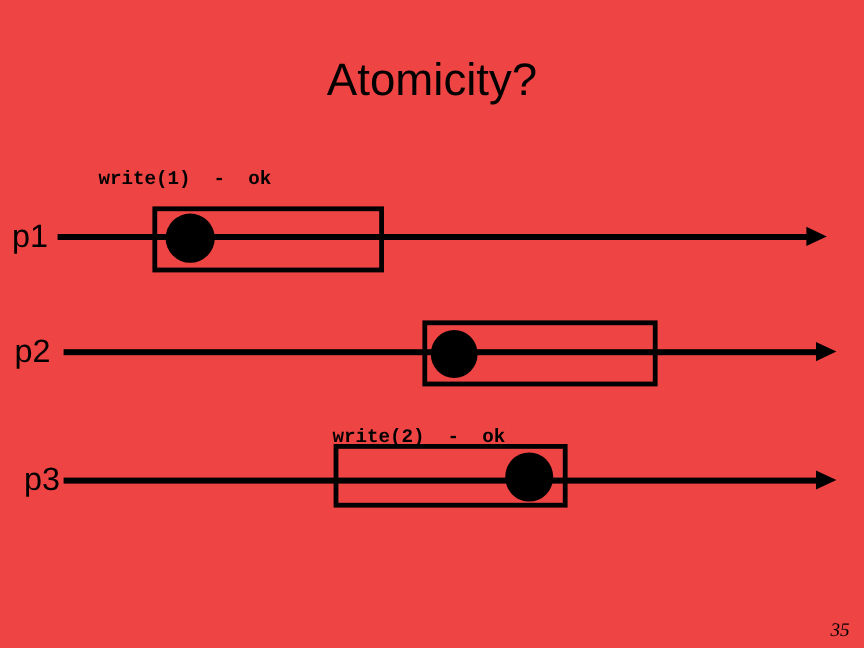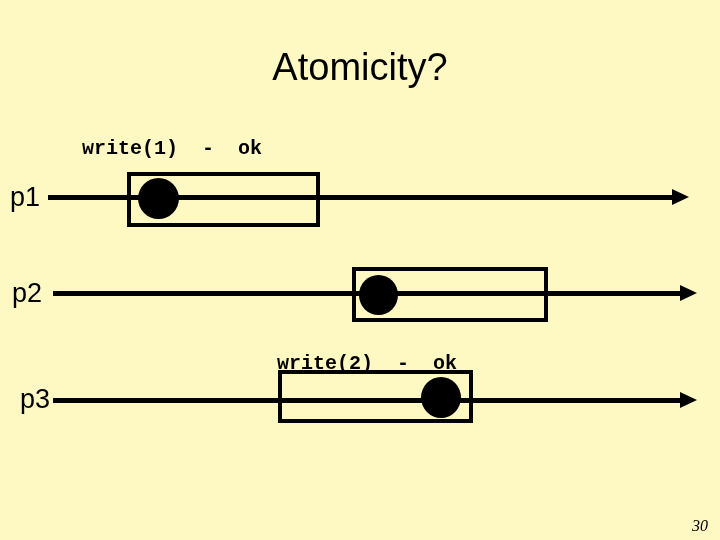--- a/index.html
+++ b/index.html
@@ -4,42 +4,42 @@
 <style>
   html, body {
     margin: 0;
     padding: 0;
     background: #ffffff;
   }
   .slide {
     position: relative;
     width: 720px;
     height: 540px;
-    background: #fef9c3;
+    background: #ef4444;
     overflow: hidden;
     font-family: "Liberation Sans", sans-serif;
     color: #000000;
   }
   .title {
     position: absolute;
     left: 0;
     right: 0;
     top: 48px;
     text-align: center;
     font-family: "Liberation Sans", sans-serif;
     font-size: 38px;
     line-height: 38px;
     font-weight: 400;
     color: #000000;
   }
   .op-label {
     position: absolute;
     font-family: "Liberation Mono", "DejaVu Sans Mono", monospace;
     font-weight: bold;
-    font-size: 20px;
+    font-size: 16px;
     line-height: 26px;
     white-space: pre;
     color: #000000;
   }
   .proc-label {
     position: absolute;
     font-family: Liberation Sans, sans-serif;
     font-size: 27px;
     line-height: 27px;
     color: #000000;
@@ -121,15 +121,15 @@
   <div class="event-dot p2-dot"></div>
   <div class="proc-label p2-name">p2</div>
 
   <div class="op-label op3-label">write(2)  -  ok</div>
   <div class="tl-line p3-line"></div>
   <div class="arrowhead p3-arrow"></div>
   <div class="op-box p3-box"></div>
   <div class="event-dot p3-dot"></div>
   <div class="proc-label p3-name">p3</div>
 
-  <div class="page-number">30</div>
+  <div class="page-number">35</div>
 
 </div>
 
 </body></html>

